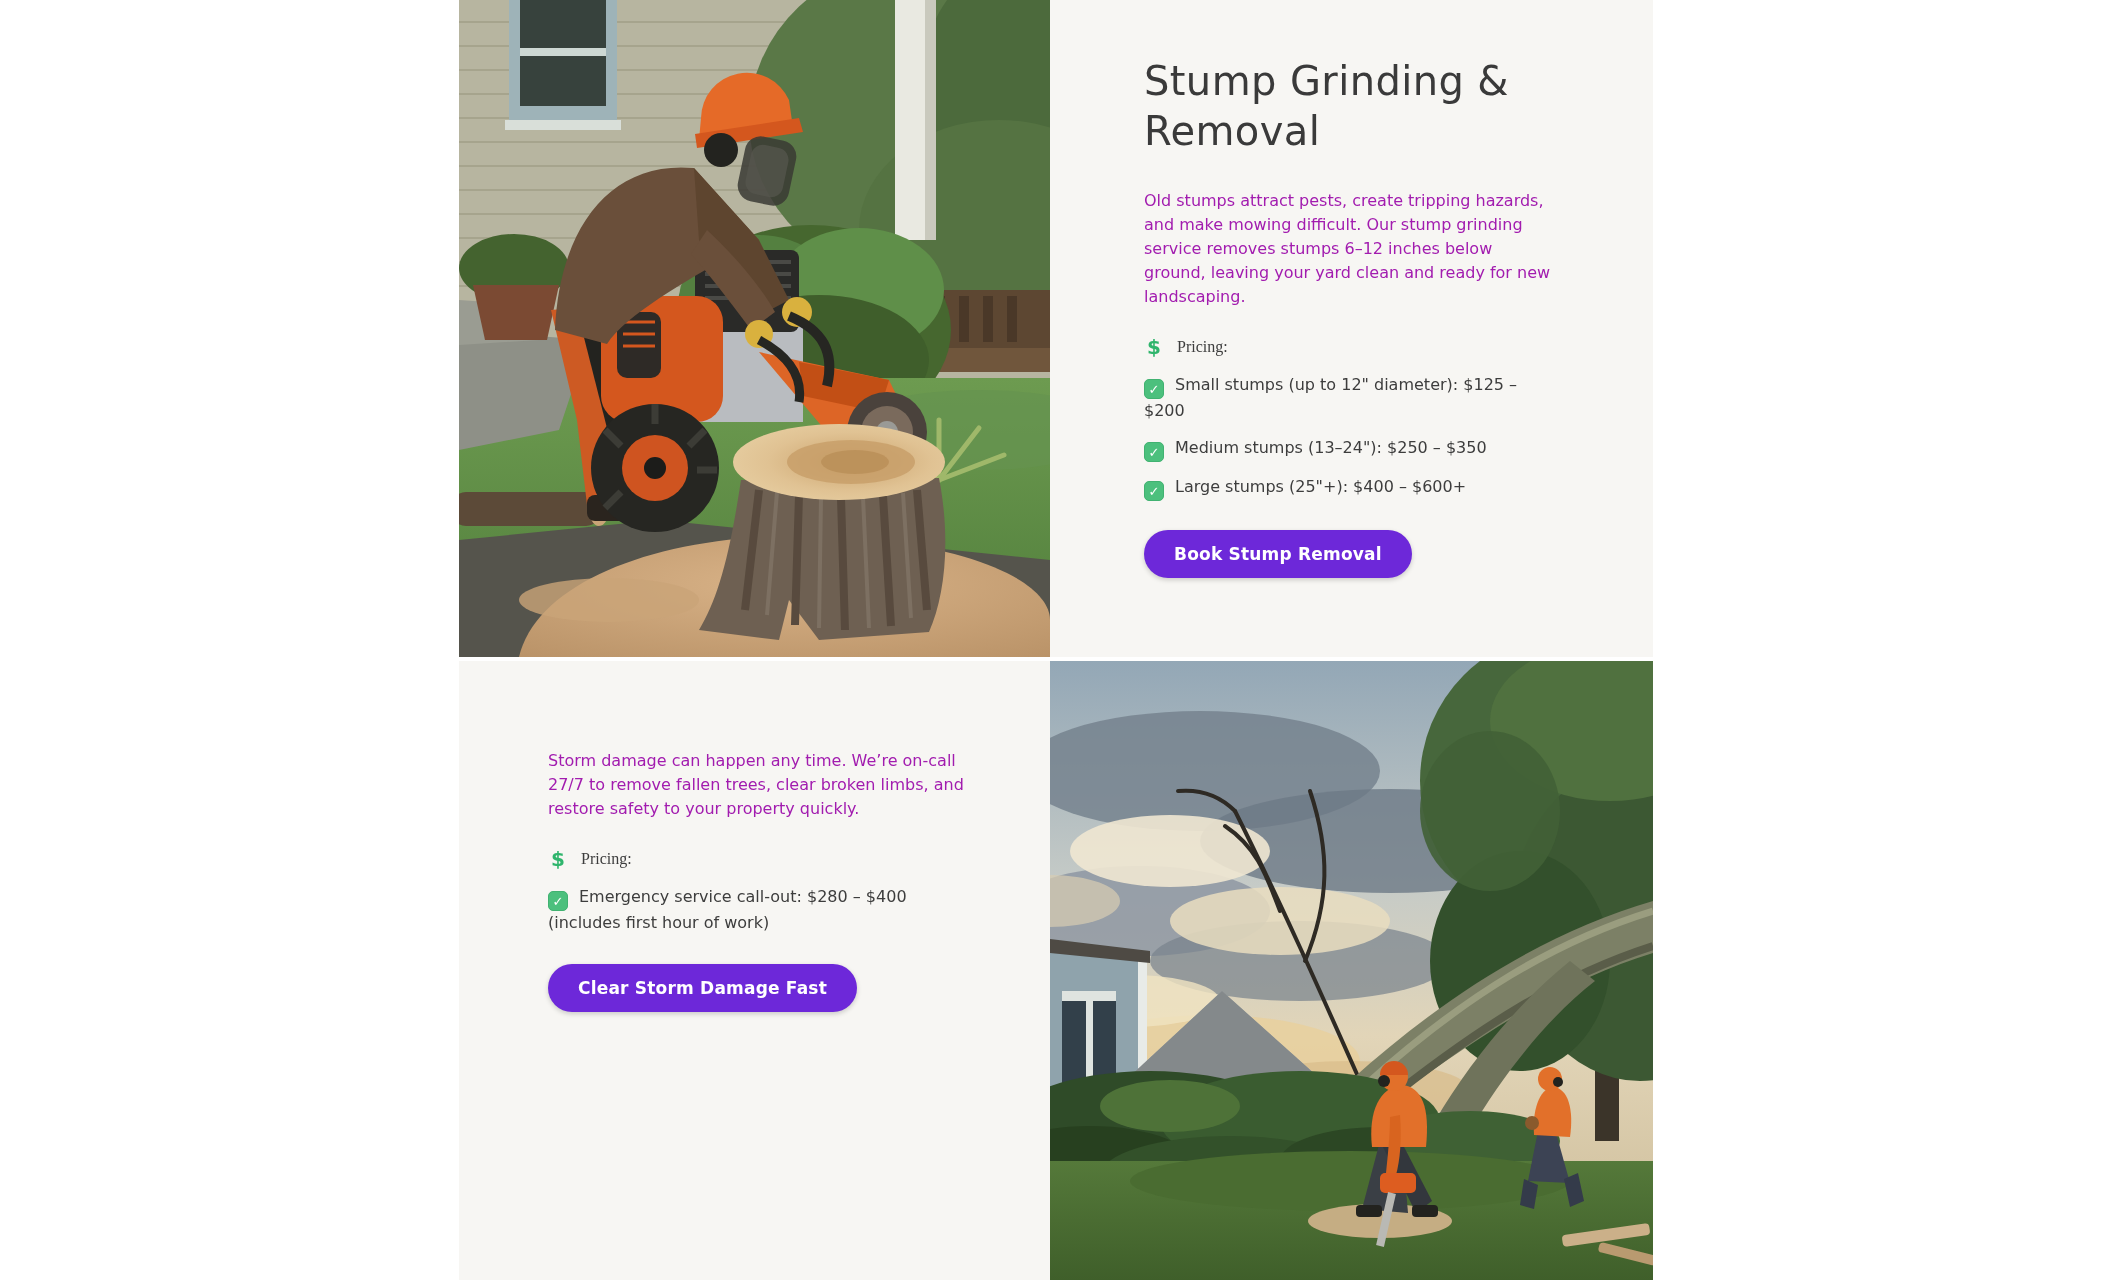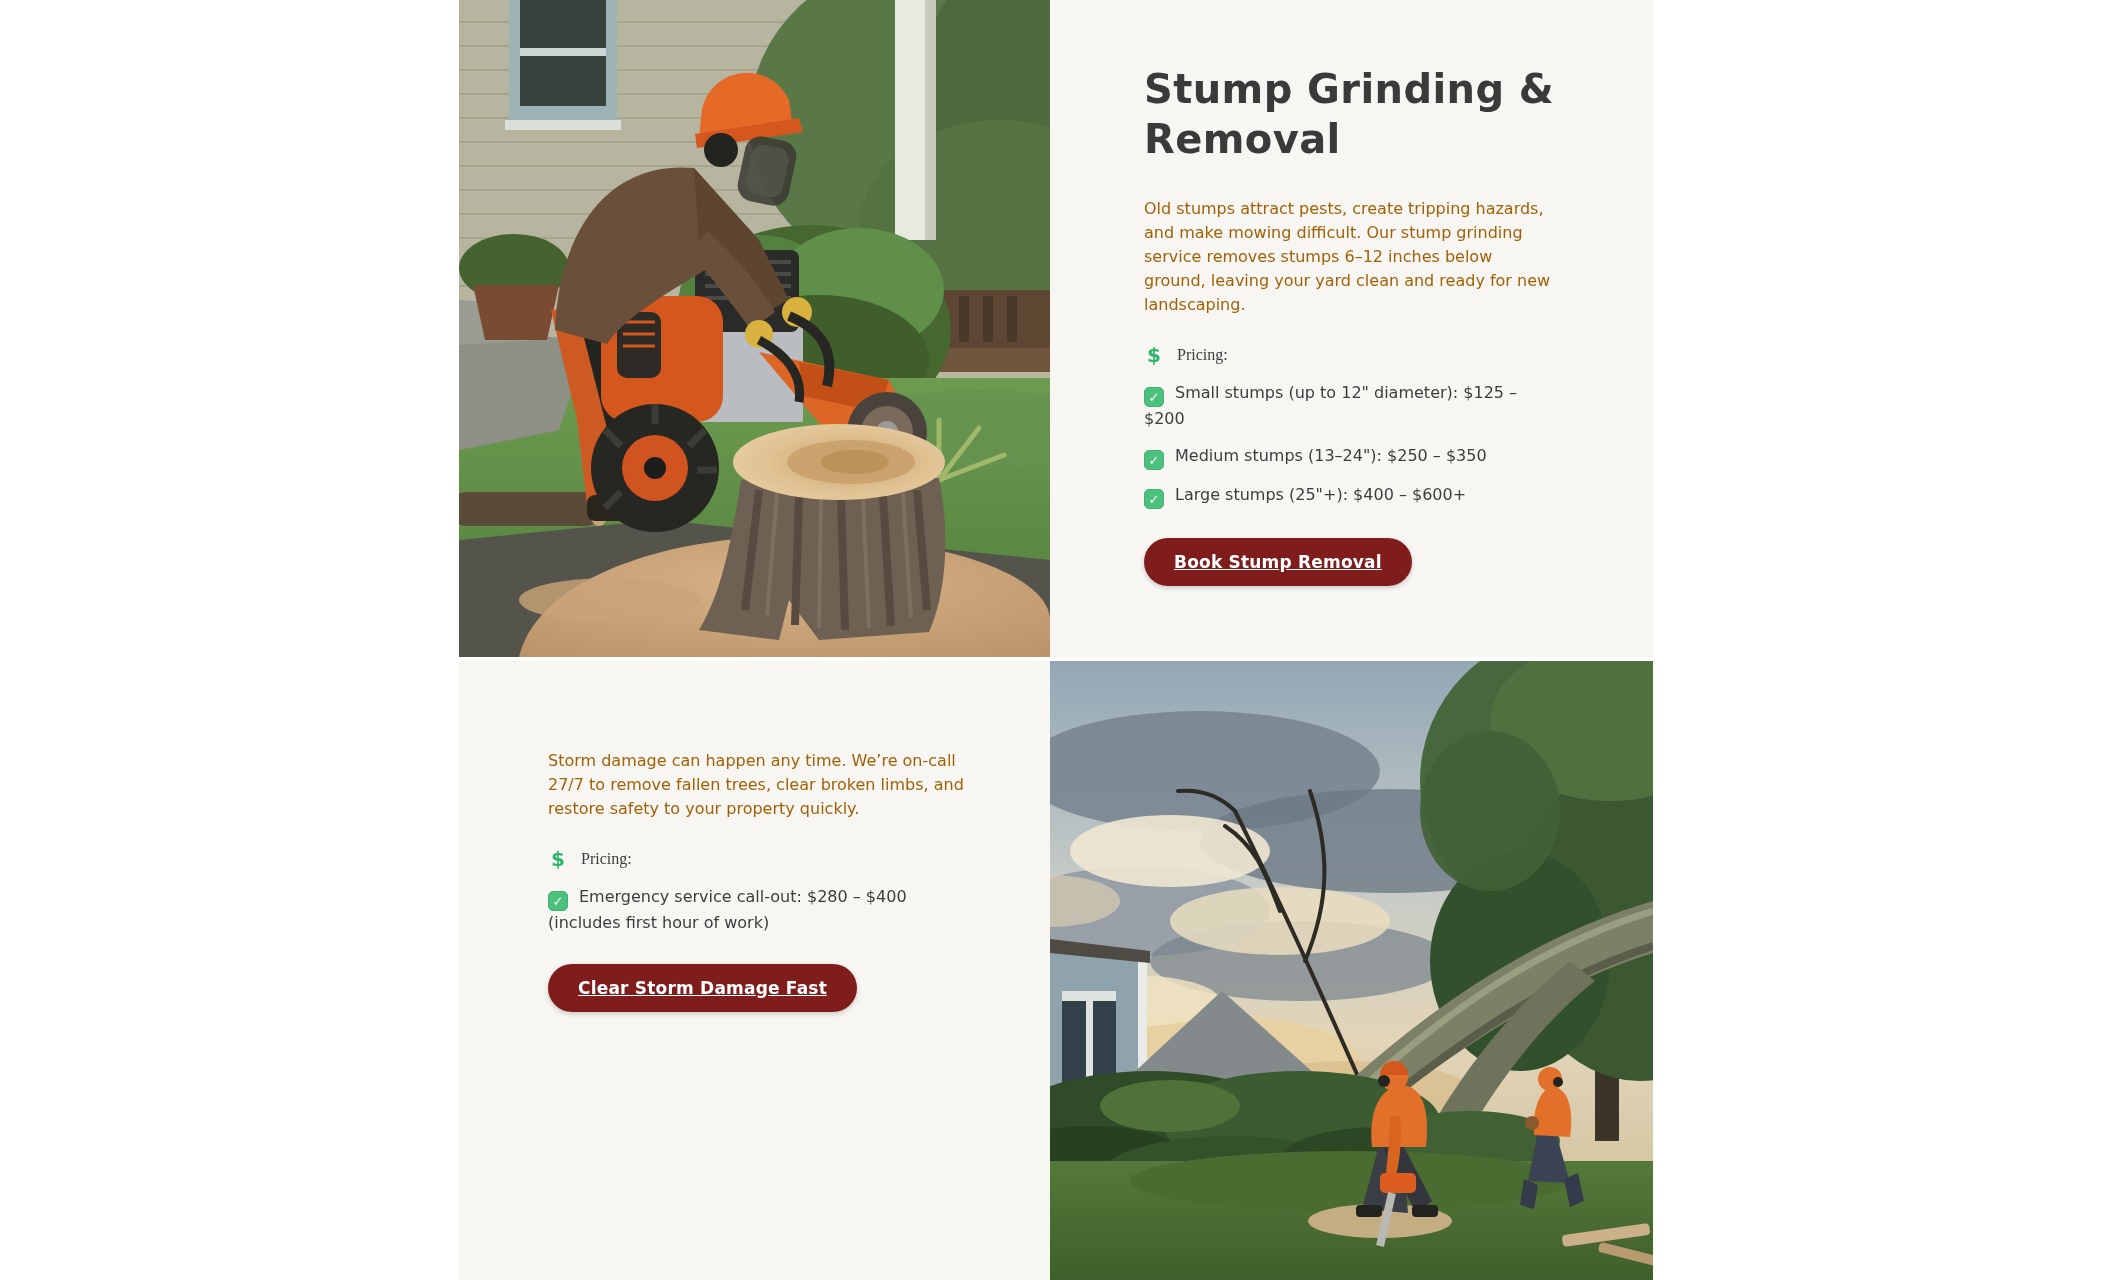--- a/index.html
+++ b/index.html
@@ -16,56 +16,55 @@
   .row-top { height: 657px; margin-bottom: 4px; }
   .row-bottom { height: 619px; }
   .media { position: relative; overflow: hidden; padding: 0; margin: 0; background: #7e8b76; }
   .row-top .media { width: 591px; height: 657px; }
   .row-bottom .media { width: 603px; height: 619px; }
   .media svg { display: block; width: 100%; height: 100%; }
   .content { background: #f7f6f3; }
   .row-top .content { width: 603px; padding: 56px 96px 0 94px; }
   .row-bottom .content { width: 591px; padding: 88px 86px 0 89px; }
   h2.heading {
-    margin: 8px 0 33px 0;
+    margin: 0 0 33px 0;
     font-size: 40px; line-height: 1.25;
-    font-weight: 700; letter-spacing: 0.4px;
+    font-weight: 400; letter-spacing: 0.4px;
     color: #3a3a3a;
   }
   p.para {
     margin: 0 0 26px 0;
     font-size: 16px; line-height: 24px;
-    color: #a16207;
+    color: #a21caf;
   }
   .list { margin-bottom: 8px; }
   .li { font-size: 16px; line-height: 24px; margin-bottom: 13px; color: #3d3d3d; }
   .check {
     display: inline-block; width: 20px; height: 20px;
     margin-right: 11px; vertical-align: -4px;
     background: #4cc07d; border: 1px solid #41b271; border-radius: 5px;
     color: #ffffff; text-align: center; line-height: 19px;
     font-size: 13px; font-weight: bold;
   }
   .dollar {
     display: inline-block; width: 20px; margin-right: 11px;
     color: #2fb56c; font-weight: 700; font-size: 20px; text-align: center;
     vertical-align: -2px;
   }
   .pricing-row { margin-bottom: 14px; }
   .pricing-row .li-text { padding-left: 2px; font-family: Liberation Serif, serif; }
   button.cta {
     margin-top: 16px;
     height: 48px; padding: 0 30px;
-    background: #7f1d1d; color: #ffffff;
+    background: #6d28d9; color: #ffffff;
     border: none; border-radius: 24px;
     font-family: "DejaVu Sans", "Liberation Sans", sans-serif;
     font-size: 17px; font-weight: bold; letter-spacing: 0.2px;
     cursor: pointer;
     box-shadow: 0 2px 5px rgba(0,0,0,0.18);
-    text-decoration: underline;
   }
 </style>
 </head>
 <body>
 
 <div class="wrapper">
 
   <section class="row row-top">
 
     <figure class="media" aria-label="Worker in orange helmet and brown shirt operating an orange stump grinder on a large tree stump in a front yard">

